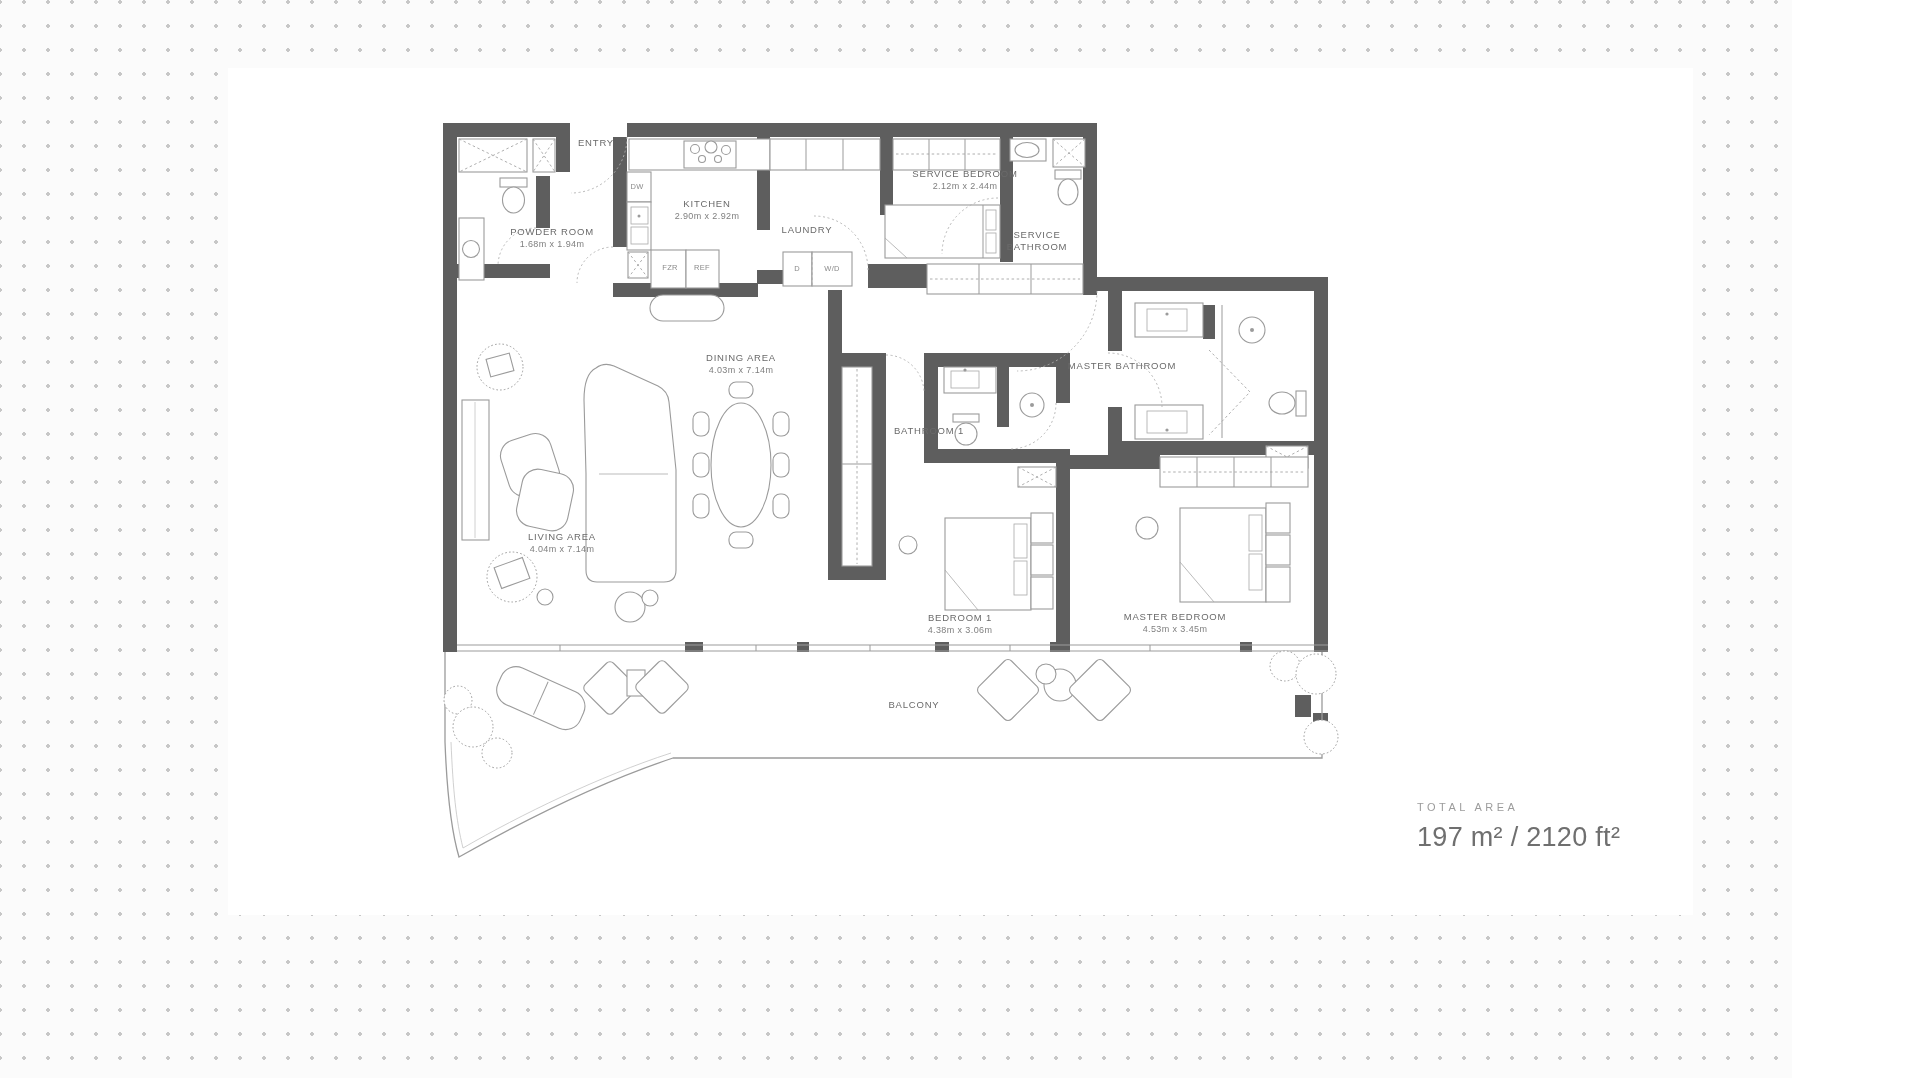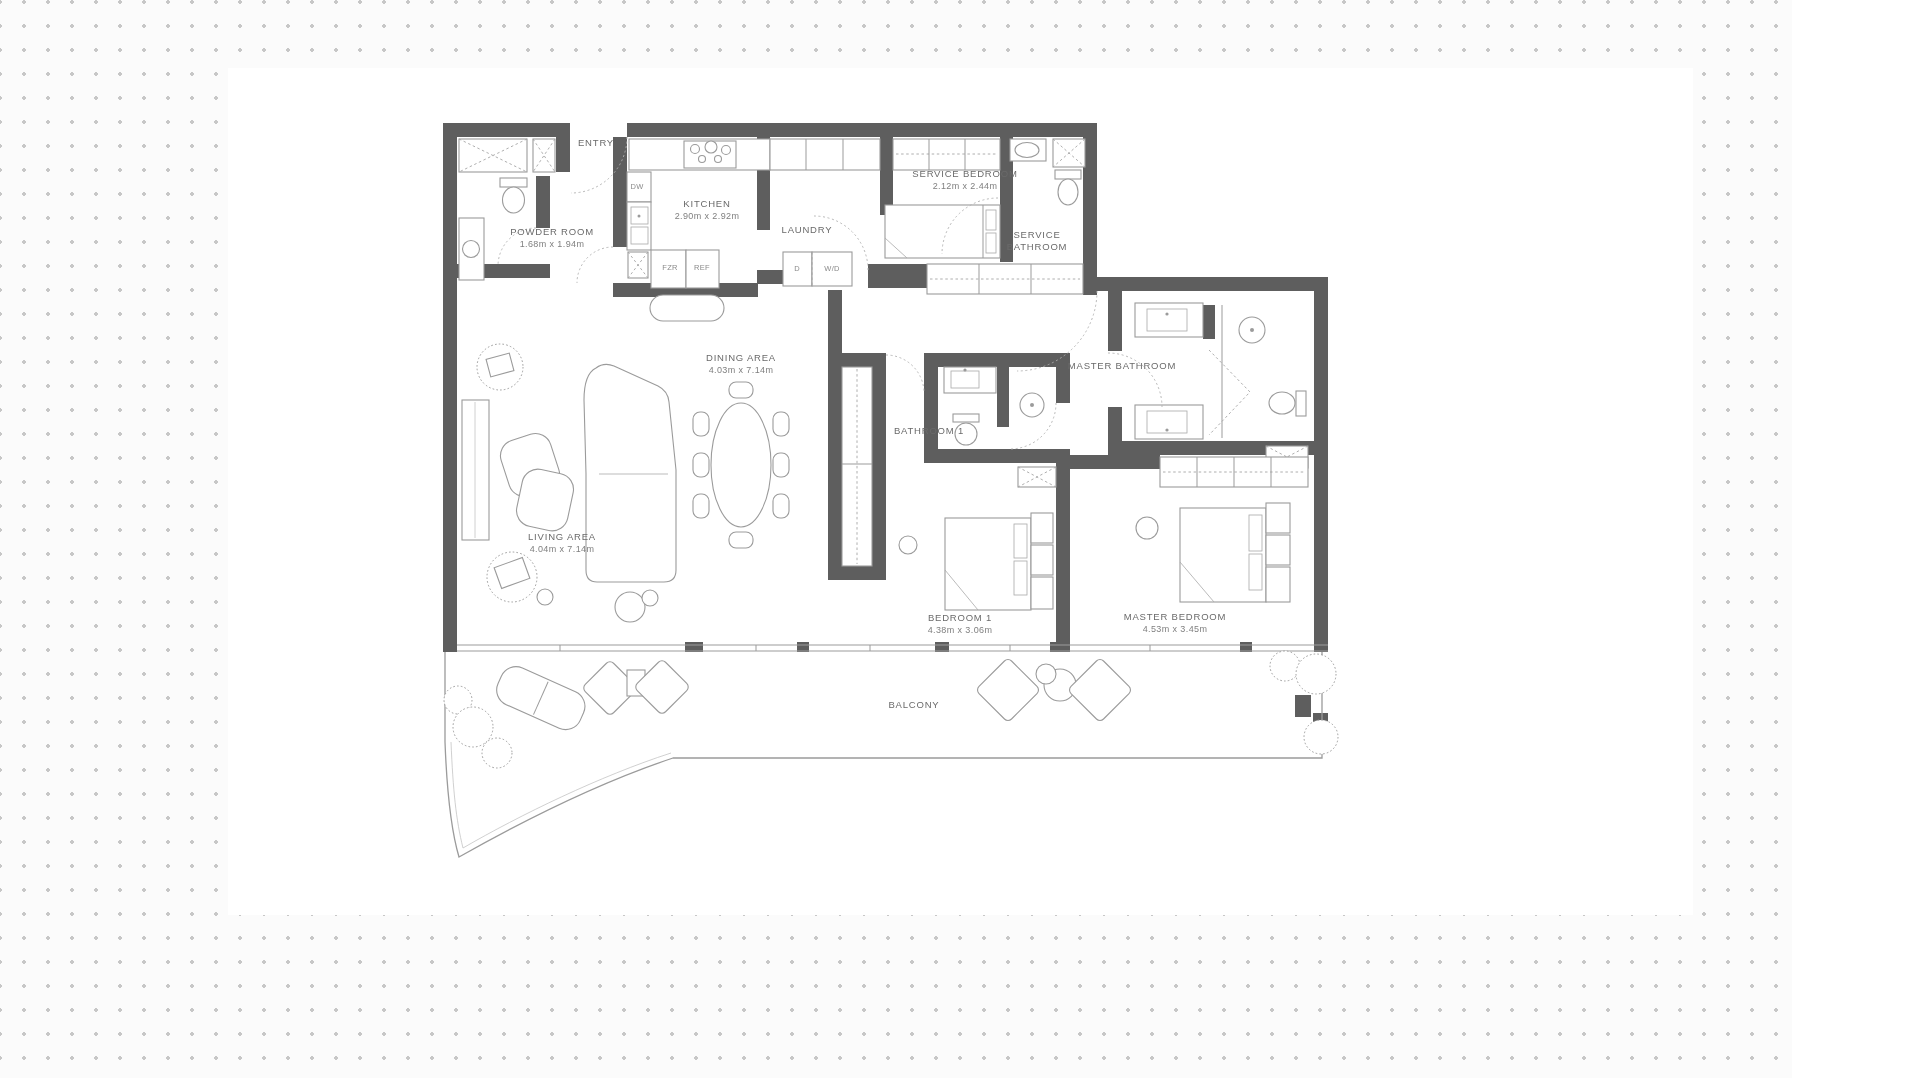--- a/index.html
+++ b/index.html
@@ -293,13 +293,17 @@
         <text x="1175" y="631.5" class="room-dims">4.53m x 3.45m</text>
         <text x="914" y="708" class="room-label">BALCONY</text>
         <text x="637" y="189" class="appliance-label">DW</text>
         <text x="670" y="270" class="appliance-label">FZR</text>
         <text x="702" y="270" class="appliance-label">REF</text>
         <text x="797" y="271" class="appliance-label">D</text>
         <text x="832" y="271" class="appliance-label">W/D</text>
       </g>
   </svg>
 
+  <div class="total-area">
+    <div class="total-area-label">TOTAL AREA</div>
+    <div class="total-area-value">197 m² / 2120 ft²</div>
+  </div>
 </div>
 
 </body></html>

